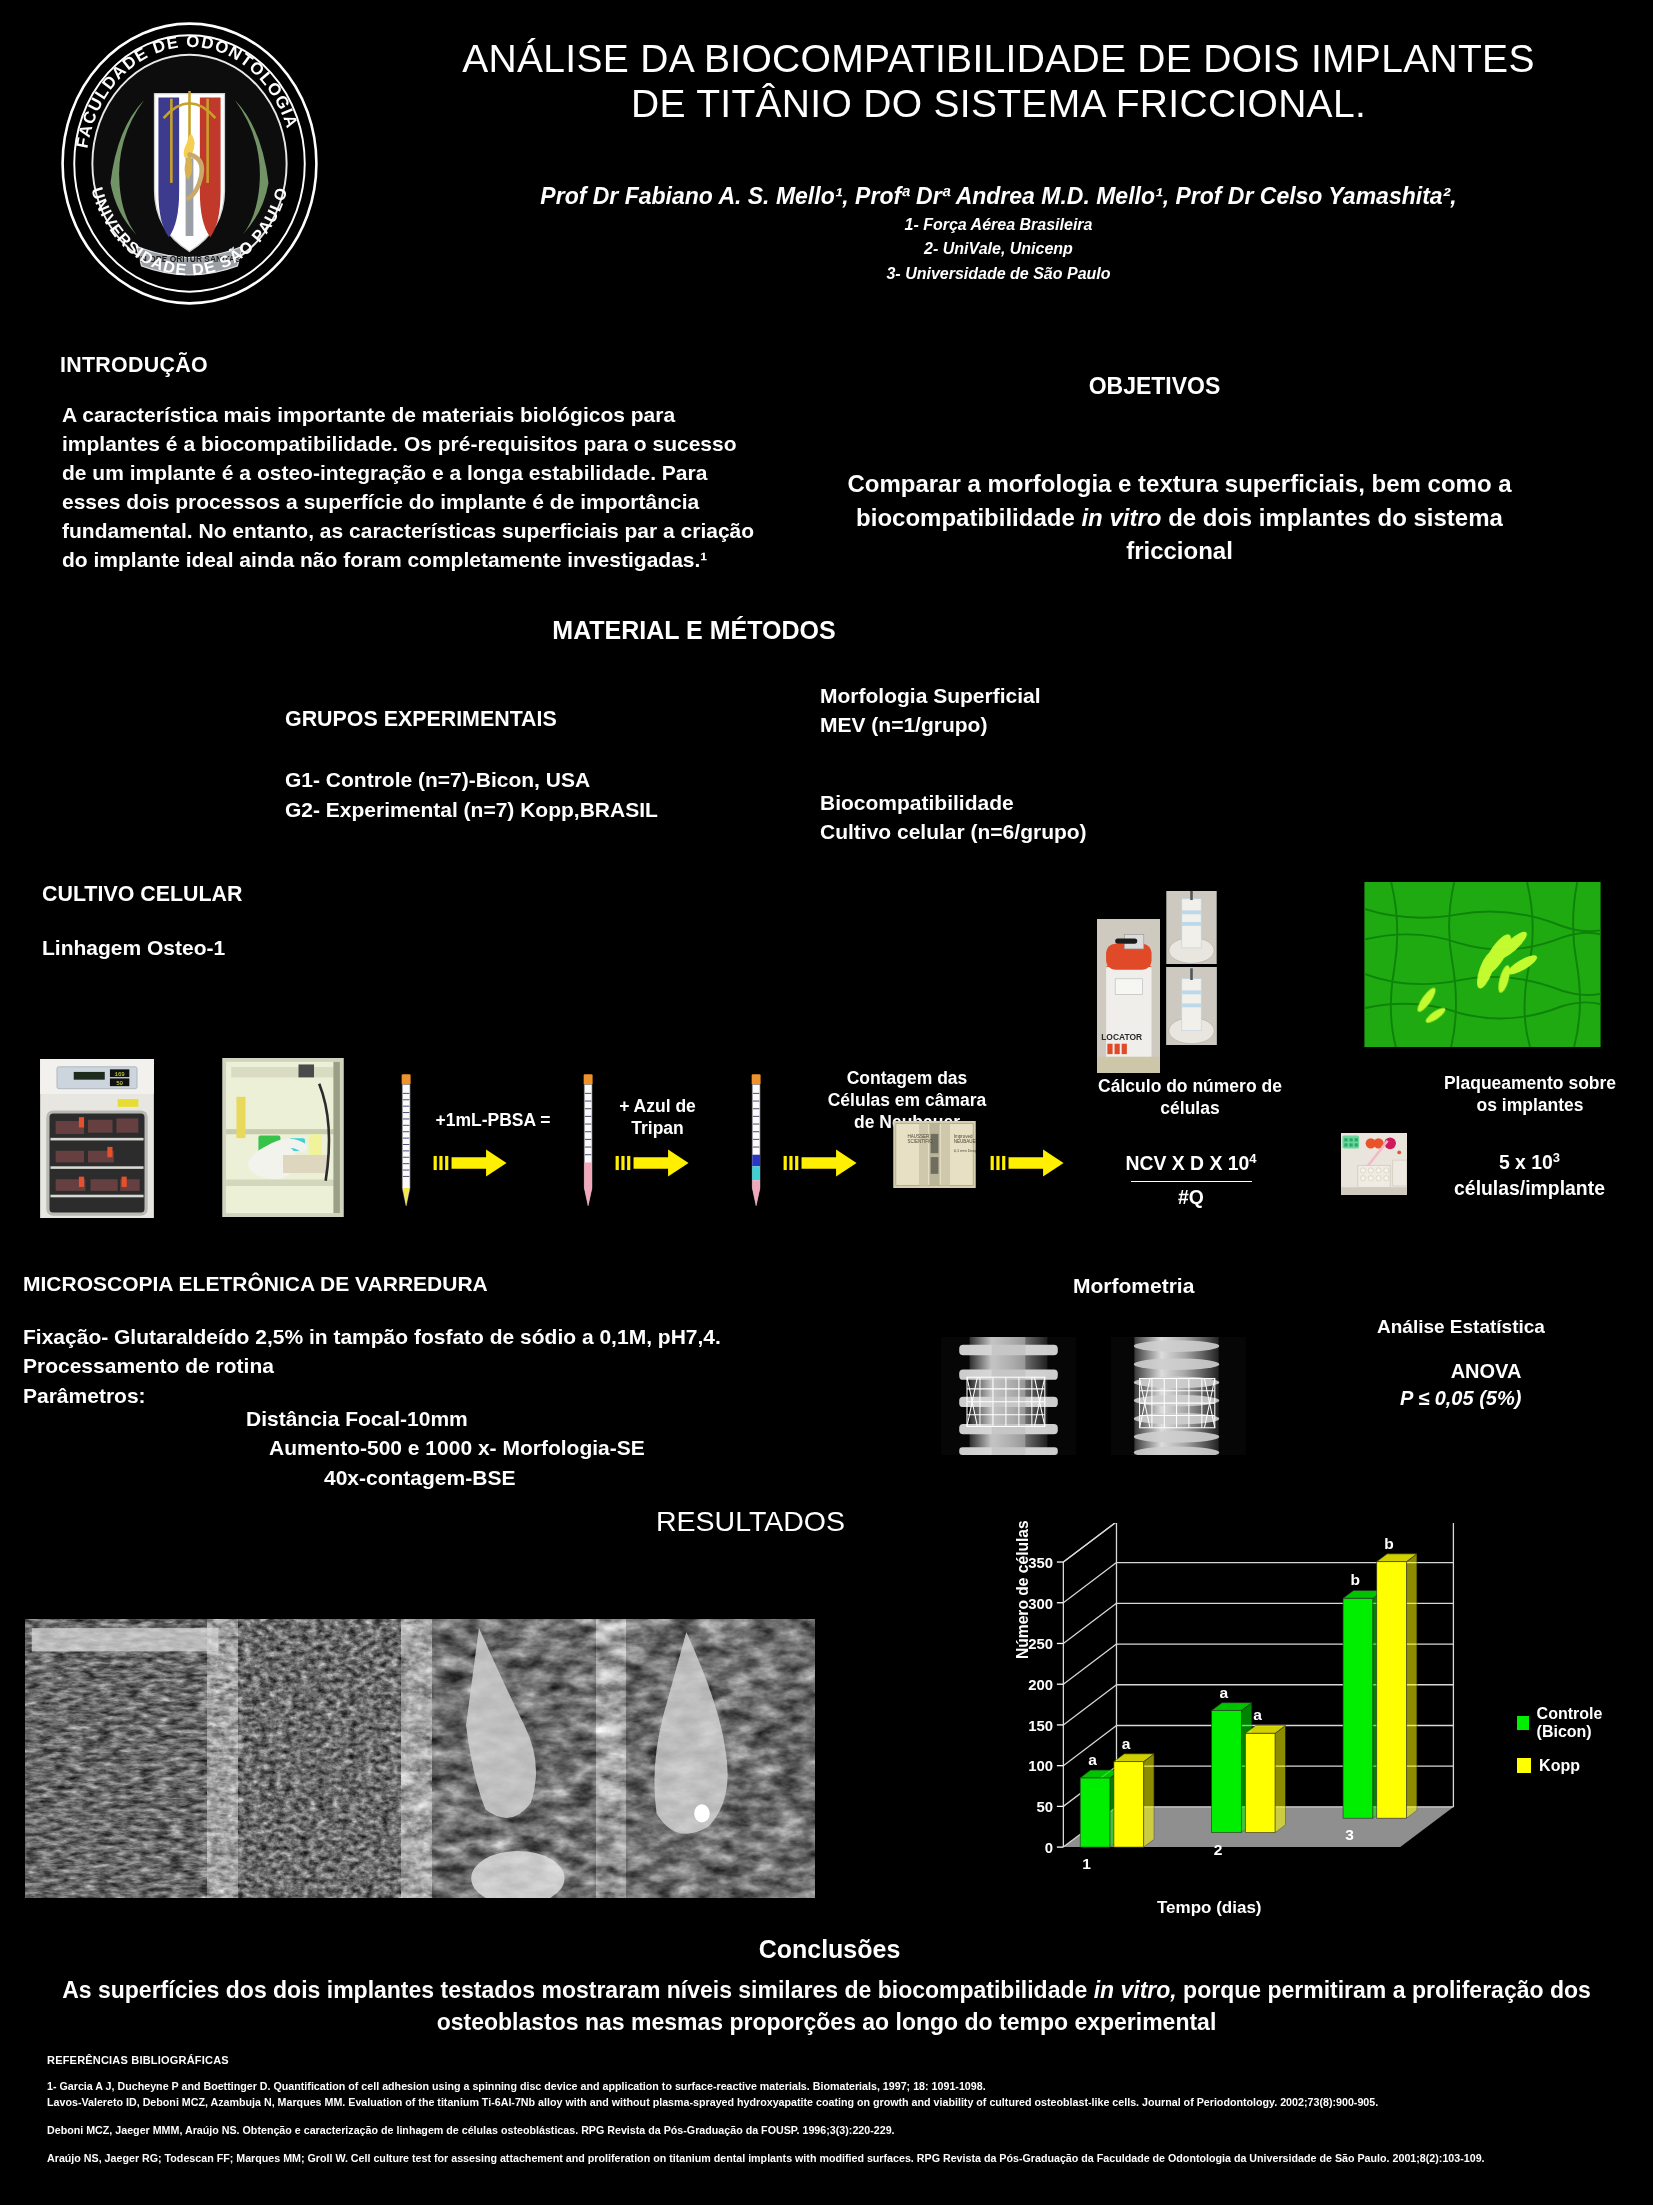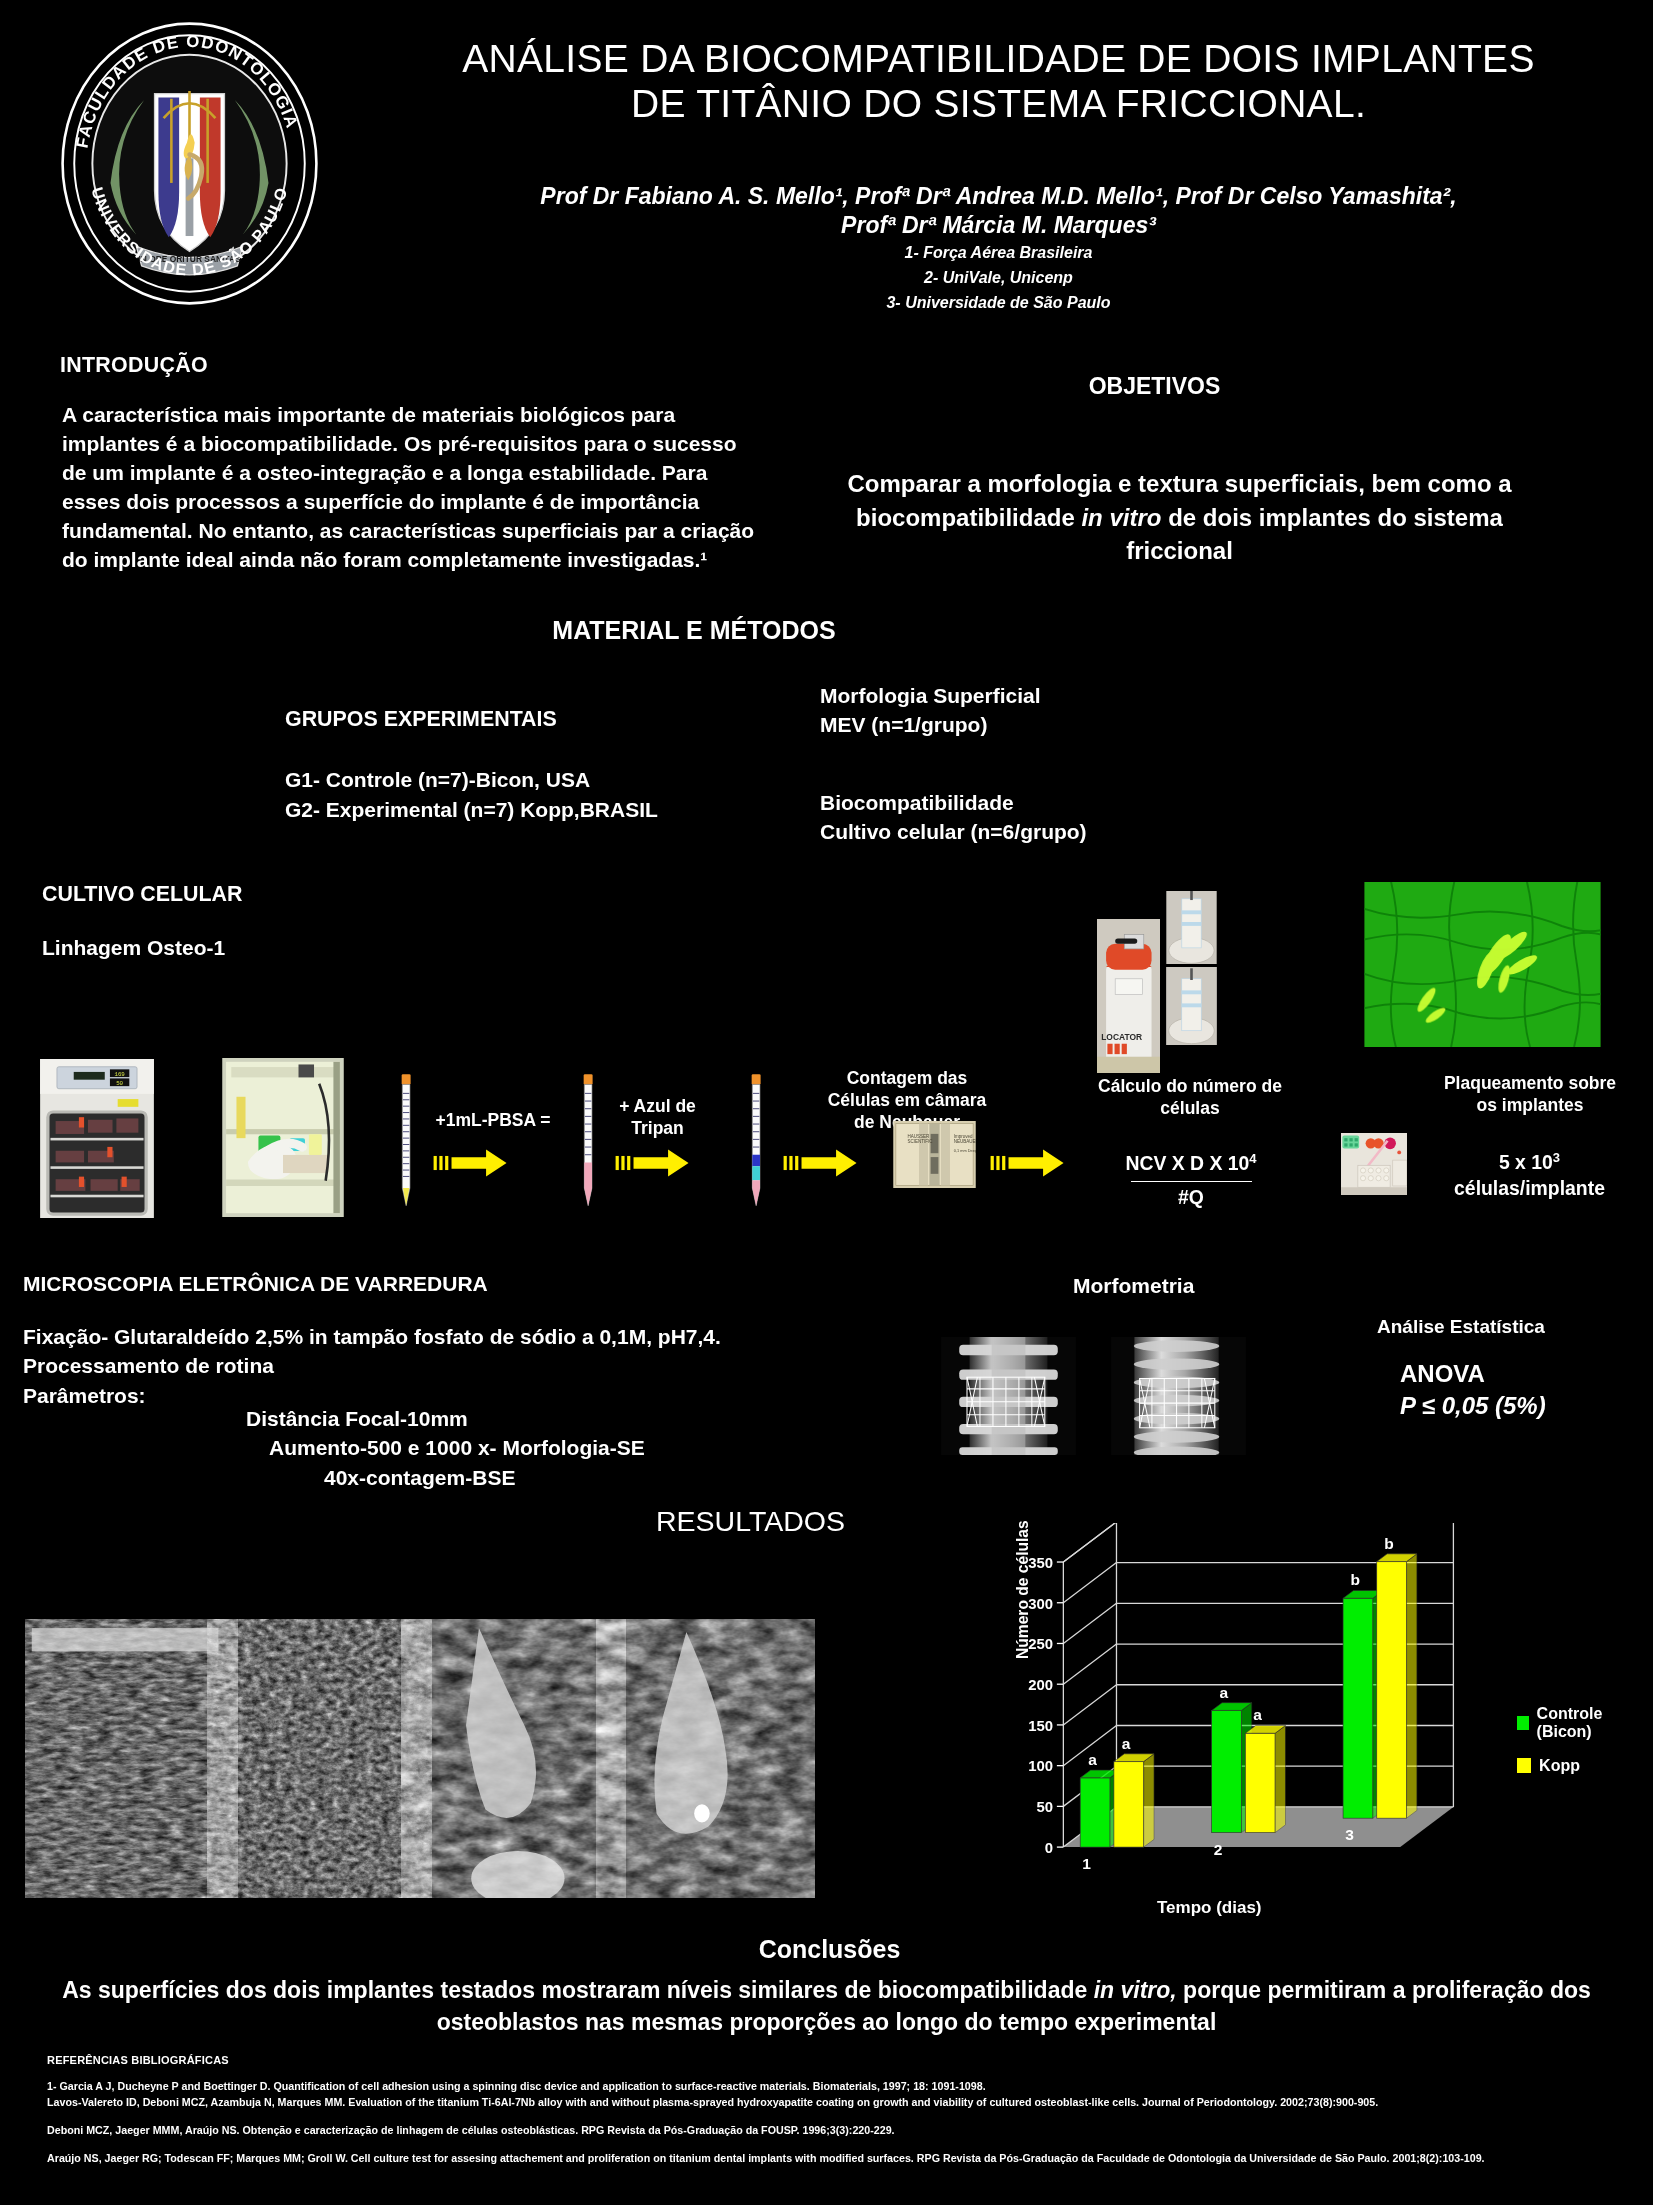--- a/index.html
+++ b/index.html
@@ -46,21 +46,21 @@
   .arrow{position:absolute;}
   .flowlabel{position:absolute;font-size:17.5px;font-weight:bold;text-align:center;line-height:1.25;}
 
   
   #mev-h{left:23px;top:1272px;font-size:21px;font-weight:bold;}
   #mev-b{left:23px;top:1322px;width:745px;font-size:21px;font-weight:bold;line-height:1.4;}
   #mev-p1{left:246px;top:1404px;font-size:21px;font-weight:bold;line-height:1.4;}
 
   #morf-h{left:1073px;top:1274px;font-size:21px;font-weight:bold;}
   #stat-h{left:1377px;top:1316px;font-size:19px;font-weight:bold;}
-  #stat-b{left:1400px;top:1358px;font-size:24px;font-weight:bold;text-align:left;line-height:1.35;}
+  #stat-b{left:1400px;top:1358px;font-size:20px;font-weight:bold;text-align:right;line-height:1.35;}
 
   
   #res-h{left:656px;top:1505px;font-size:28.5px;font-weight:normal;text-align:center;}
 
   
   #conc-h{left:648px;top:1935px;width:363px;text-align:center;font-size:25px;font-weight:bold;}
   #conc-b{left:26px;top:1974px;width:1601px;text-align:center;font-size:23px;font-weight:bold;line-height:1.4;}
 
   
   #ref-h{left:47px;top:2054px;font-size:11px;font-weight:bold;letter-spacing:0.2px;}
@@ -119,21 +119,20 @@
   </svg>
 </div>
 
 <div class="abs" id="title">
   <div>ANÁLISE DA BIOCOMPATIBILIDADE DE DOIS IMPLANTES</div>
   <div>DE TITÂNIO  DO SISTEMA FRICCIONAL.</div>
 </div>
 
 <div class="abs" id="authors">
   <div class="line1">Prof Dr Fabiano A. S. Mello¹, Profª Drª Andrea M.D. Mello¹, Prof Dr Celso Yamashita²,</div>
-  <div class="line1">Profª Drª Márcia M. Marques³</div>
   <div class="aff">1- Força Aérea Brasileira</div>
   <div class="aff">2- UniVale, Unicenp</div>
   <div class="aff">3- Universidade de São Paulo</div>
 </div>
 
 <div class="abs" id="intro-h">INTRODUÇÃO</div>
 <div class="abs" id="intro-b">A característica mais importante de materiais biológicos para implantes é a biocompatibilidade. Os pré-requisitos para o sucesso de um implante  é a osteo-integração e a longa estabilidade. Para esses dois processos a superfície do implante é de importância fundamental. No entanto, as características superficiais par a criação do implante ideal ainda não foram completamente investigadas.¹</div>
 
 <div class="abs" id="obj-h">OBJETIVOS</div>
 <div class="abs" id="obj-b"><span>Comparar a morfologia e textura superficiais, bem como a biocompatibilidade </span><i>in vitro</i><span> de dois implantes do sistema friccional</span></div>

